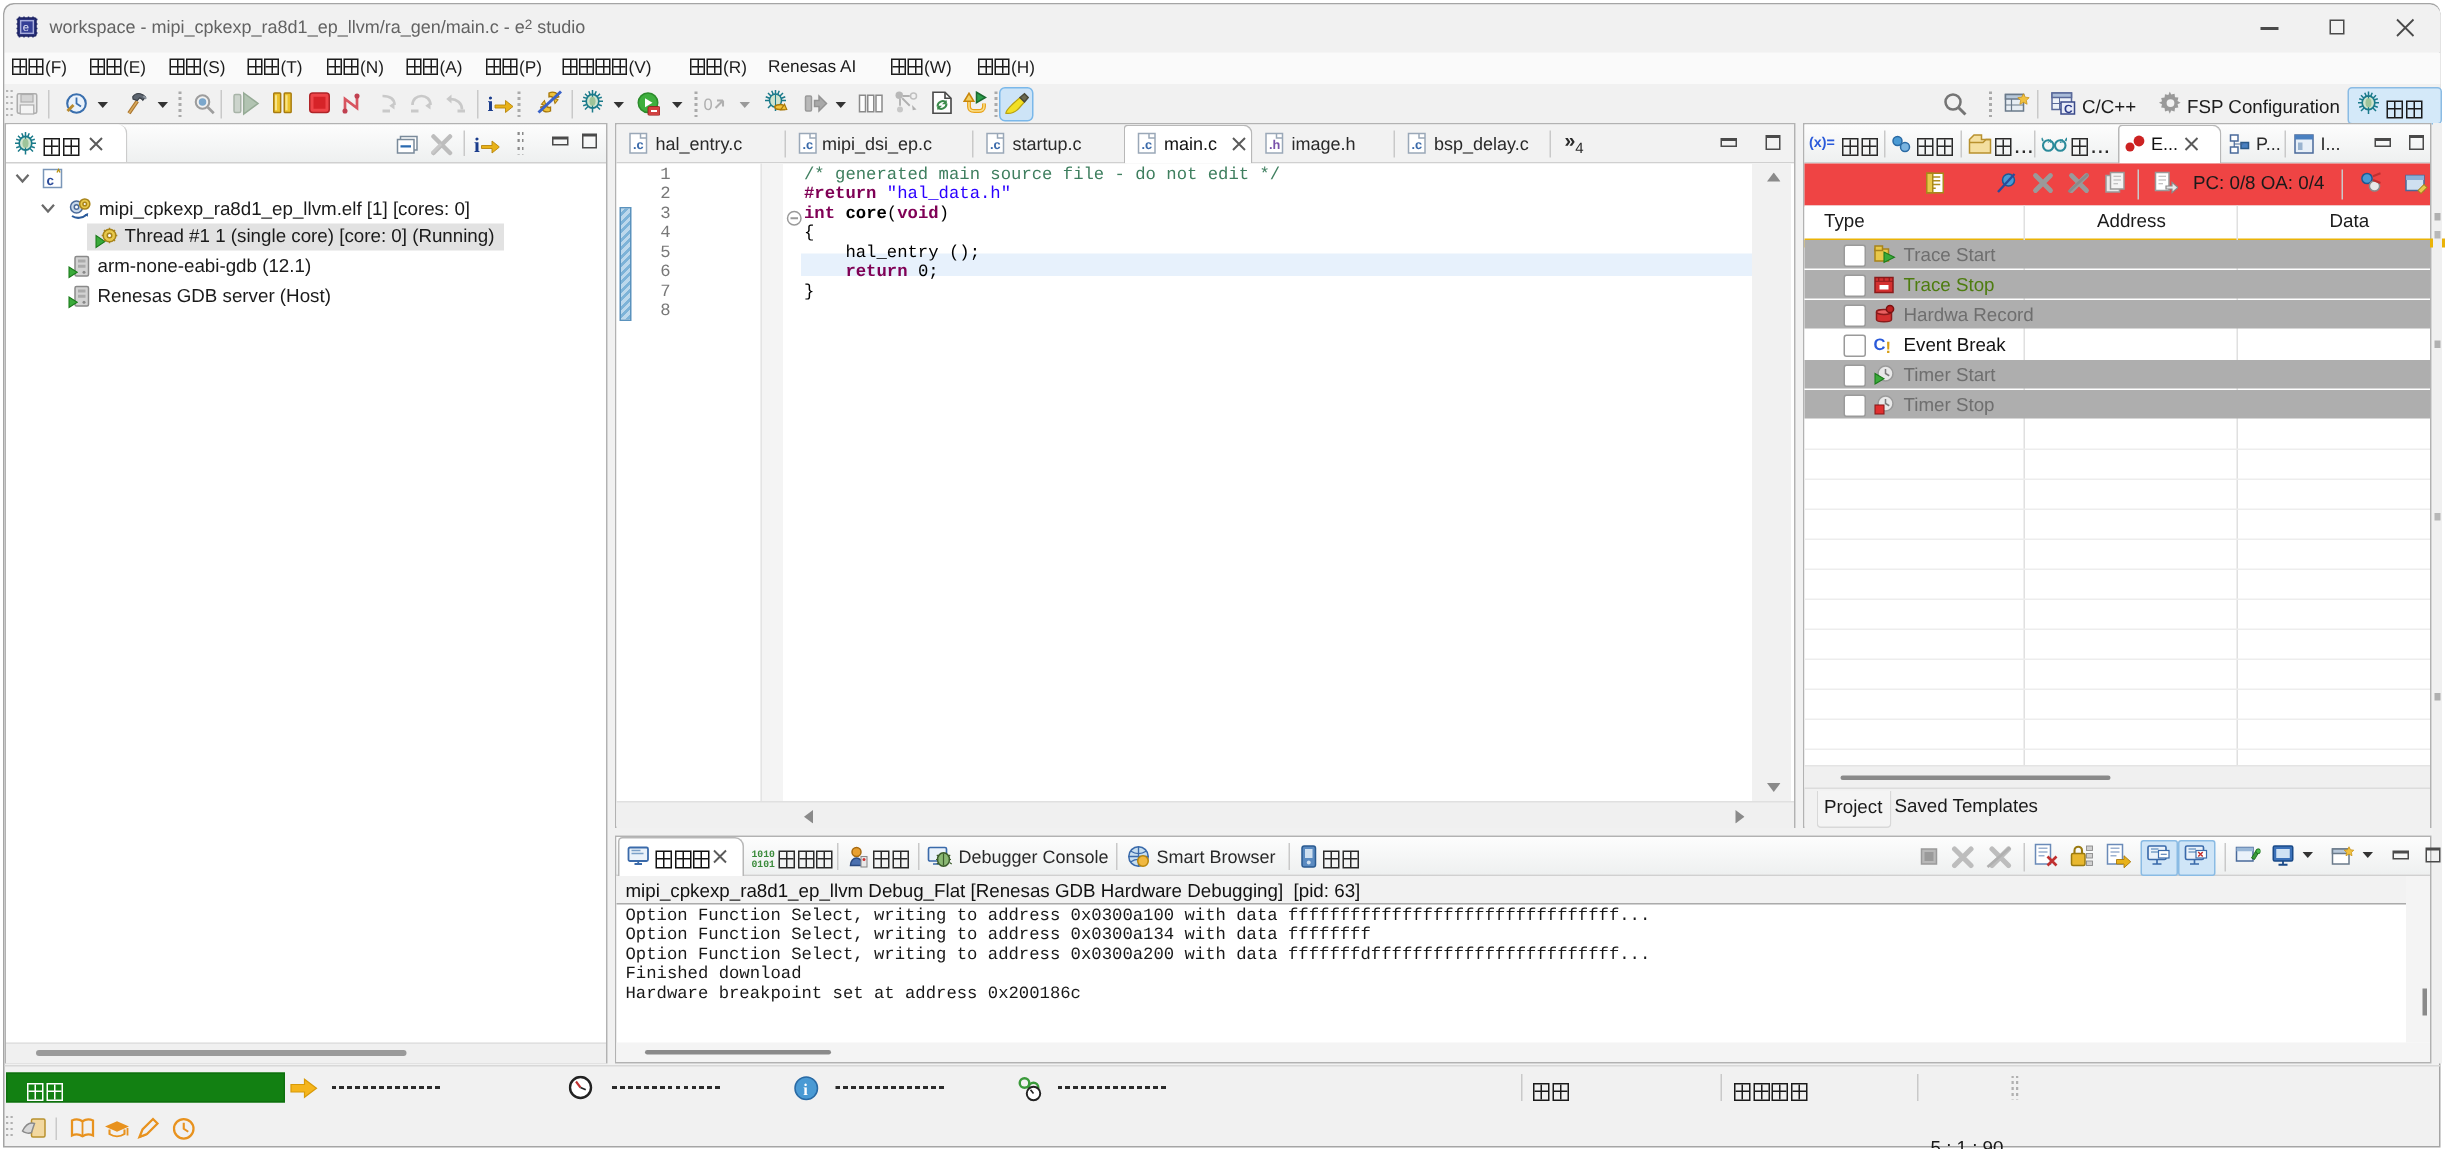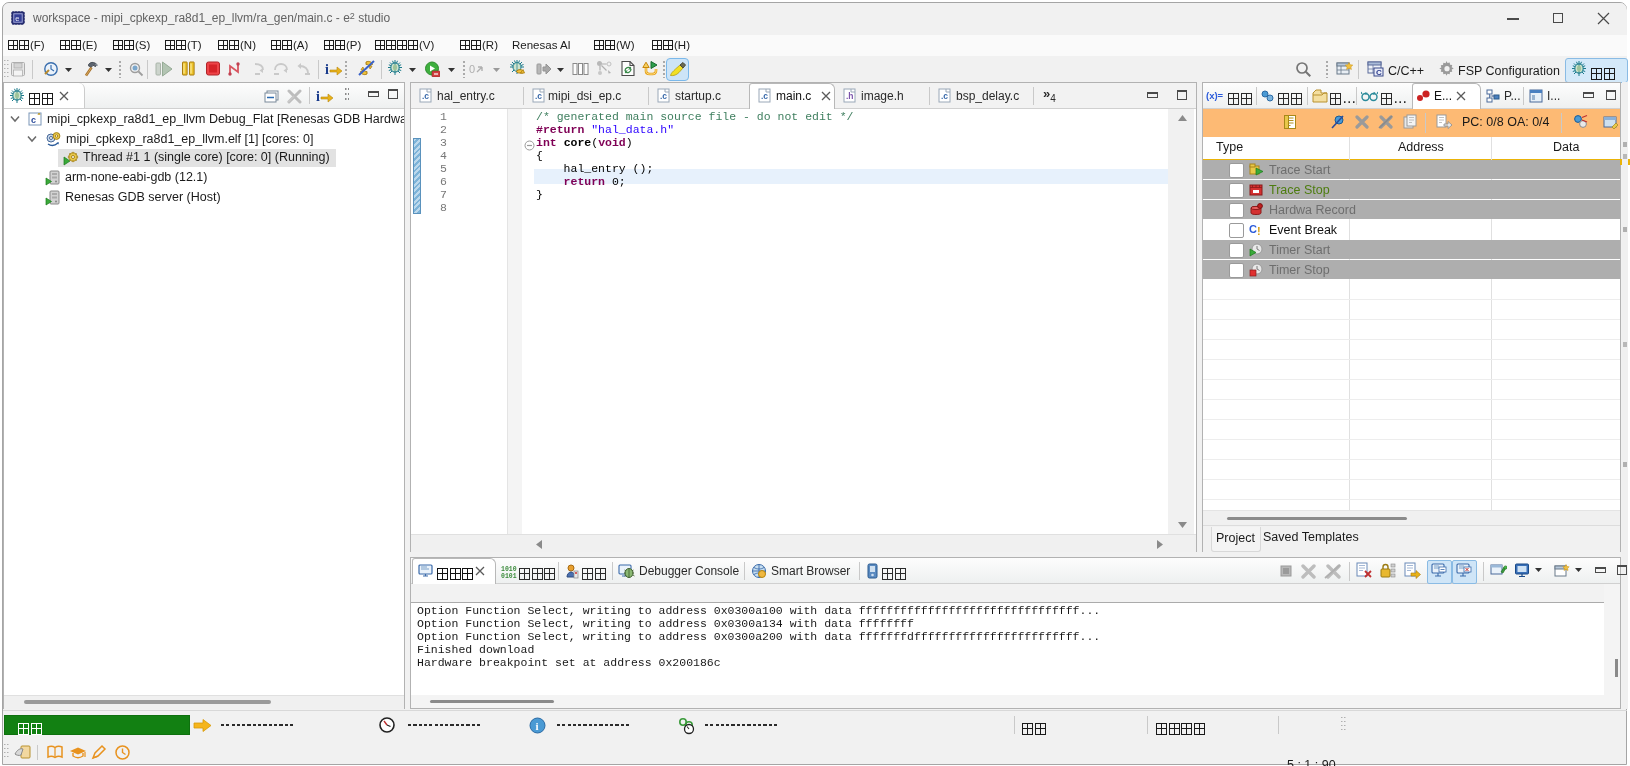--- a/index.html
+++ b/index.html
@@ -323,21 +323,20 @@
 
   <div id="debugtree" style="position:absolute;left:0;top:0;width:400px;height:601px;overflow:hidden">
     <svg class="ico" style="left:6px;top:32px" width="10" height="8">
         <path d="M1 1.5l4 4.5 4-4.5" stroke="#6a6a6a" stroke-width="1.5" fill="none"></path>
       </svg>
     <svg class="ico" style="left:24px;top:28px" width="16" height="16">
         <rect x="1" y="2" width="12" height="12" fill="#fff" stroke="#7a96b8"></rect>
         <text x="3" y="12" font-size="9" font-weight="bold" fill="#2a4a9a" font-family="Liberation Sans">c</text>
         <path d="M10 4l1-2 1 2" stroke="#b89010" fill="none" stroke-width=".9"></path>
       </svg>
-    <div class="tree abs" style="left:43px;top:29px">mipi_cpkexp_ra8d1_ep_llvm Debug_Flat [Renesas GDB Hardwa</div>
     <svg class="ico" style="left:23px;top:52px" width="10" height="8">
         <path d="M1 1.5l4 4.5 4-4.5" stroke="#6a6a6a" stroke-width="1.5" fill="none"></path>
       </svg>
     <svg class="ico" style="left:41px;top:48px" width="17" height="17">
         <circle cx="6" cy="7" r="4" fill="#c8d8ea" stroke="#4a6a9a"></circle>
         <circle cx="6" cy="7" r="1.5" fill="#fff" stroke="#4a6a9a"></circle>
         <circle cx="11.5" cy="5" r="3.4" fill="#e8c84a" stroke="#a8841a"></circle>
         <circle cx="11.5" cy="5" r="1.2" fill="#fff" stroke="#a8841a"></circle>
         <path d="M3 13c3 2 7 1.5 10-1" stroke="#2a5a9a" stroke-width="1.4" fill="none"></path>
         <path d="M13.5 13.5l.3-2.5-2.4 1z" fill="#2a5a9a"></path>
@@ -507,21 +506,21 @@
     <div class="sep" style="left:320px;top:4px;height:18px"></div>
     <svg class="ico" style="left:326px;top:6px" width="14" height="14">
         <rect x="1" y="1" width="12" height="12" fill="#e8f0f8" stroke="#4a6a9a"></rect>
         <rect x="1" y="1" width="12" height="3" fill="#4a80c0"></rect>
         <rect x="3" y="6" width="3" height="5" fill="#9ab4d0"></rect>
       </svg>
     <div class="abs" style="left:344px;top:6px;font-size:12px;color:#2a2a2a">I...</div>
     <div class="abs" style="left:380px;top:9px;width:11px;height:6px;border:1px solid #4a4a4a;border-width:2px 1px 1px 1px;box-sizing:border-box"></div>
     <div class="abs" style="left:403px;top:7px;width:10px;height:10px;border:1px solid #4a4a4a;border-top-width:2px;box-sizing:border-box"></div>
   </div>
-  <div id="tracebar" style="position:absolute;left:0;top:26px;width:417px;height:28px;background:#fdba74;border-bottom:1px solid #d8d8d8">
+  <div id="tracebar" style="position:absolute;left:0;top:26px;width:417px;height:28px;background:#ef4444;border-bottom:1px solid #d8d8d8">
     <svg class="ico" style="left:80px;top:5px" width="15" height="16">
         <rect x="1.5" y="1.5" width="11" height="13" fill="#fff" stroke="#a8881a"></rect>
         <path d="M3.5 4h7M3.5 6.5h7M3.5 9h7M3.5 11.5h4" stroke="#b09020" stroke-width="1"></path>
         <rect x="1.5" y="1.5" width="4" height="13" fill="#e8c84a" stroke="#a8881a"></rect>
       </svg>
     <svg class="ico" style="left:127px;top:5px" width="16" height="16">
         <circle cx="9" cy="6" r="4" fill="#4a9ad4" stroke="#1a5a94"></circle>
         <path d="M2 14L13 2" stroke="#2a4a9a" stroke-width="1.6"></path>
       </svg>
     <svg class="ico" style="left:152px;top:6px" width="15" height="14">
@@ -767,20 +766,21 @@
         <path d="M12 2.5l1 2 2.2.3-1.6 1.5.4 2.2-2-1.1-2 1.1.4-2.2-1.6-1.5 2.2-.3z" fill="#f0c040" stroke="#c89010" stroke-width=".5"></path>
       </svg>
     <svg class="ico" style="left:1164px;top:10px" width="8" height="5">
         <path d="M0 0h7l-3.5 4z" fill="#333"></path>
       </svg>
     <div class="abs" style="left:1184px;top:9px;width:11px;height:6px;border:1px solid #4a4a4a;border-width:2px 1px 1px 1px;box-sizing:border-box"></div>
     <div class="abs" style="left:1206px;top:7px;width:10px;height:10px;border:1px solid #4a4a4a;border-top-width:2px;box-sizing:border-box"></div>
   </div>
   <div id="consbody" style="position:absolute;left:0;top:26px;width:1209px;height:124px;background:#fff">
     <div class="abs" style="left:0;top:0;width:1209px;height:18px;background:#f2f2f2;border-bottom:1px solid #ababab"></div>
+    <div class="abs" style="left:6px;top:3px;font-size:12.5px;color:#111;white-space:nowrap">mipi_cpkexp_ra8d1_ep_llvm Debug_Flat [Renesas GDB Hardware Debugging]&nbsp; [pid: 63]</div>
     <div class="codeline" style="left:6px;top:20px;color:#191919">Option Function Select, writing to address 0x0300a100 with data ffffffffffffffffffffffffffffffff...<br>Option Function Select, writing to address 0x0300a134 with data ffffffff<br>Option Function Select, writing to address 0x0300a200 with data fffffffdffffffffffffffffffffffff...<br>Finished download<br>Hardware breakpoint set at address 0x200186c</div>
 
     <div class="abs" style="left:1193px;top:0;width:16px;height:111px;background:#f4f4f4">
       <div class="abs" style="left:11px;top:75px;width:3px;height:18px;background:#8a8a8a"></div>
     </div>
 
     <div class="abs" style="left:0;top:111px;width:1209px;height:13px;background:#f4f4f4">
       <div class="abs" style="left:19px;top:5px;width:124px;height:3px;background:#8a8a8a;border-radius:2px"></div>
     </div>
   </div>

